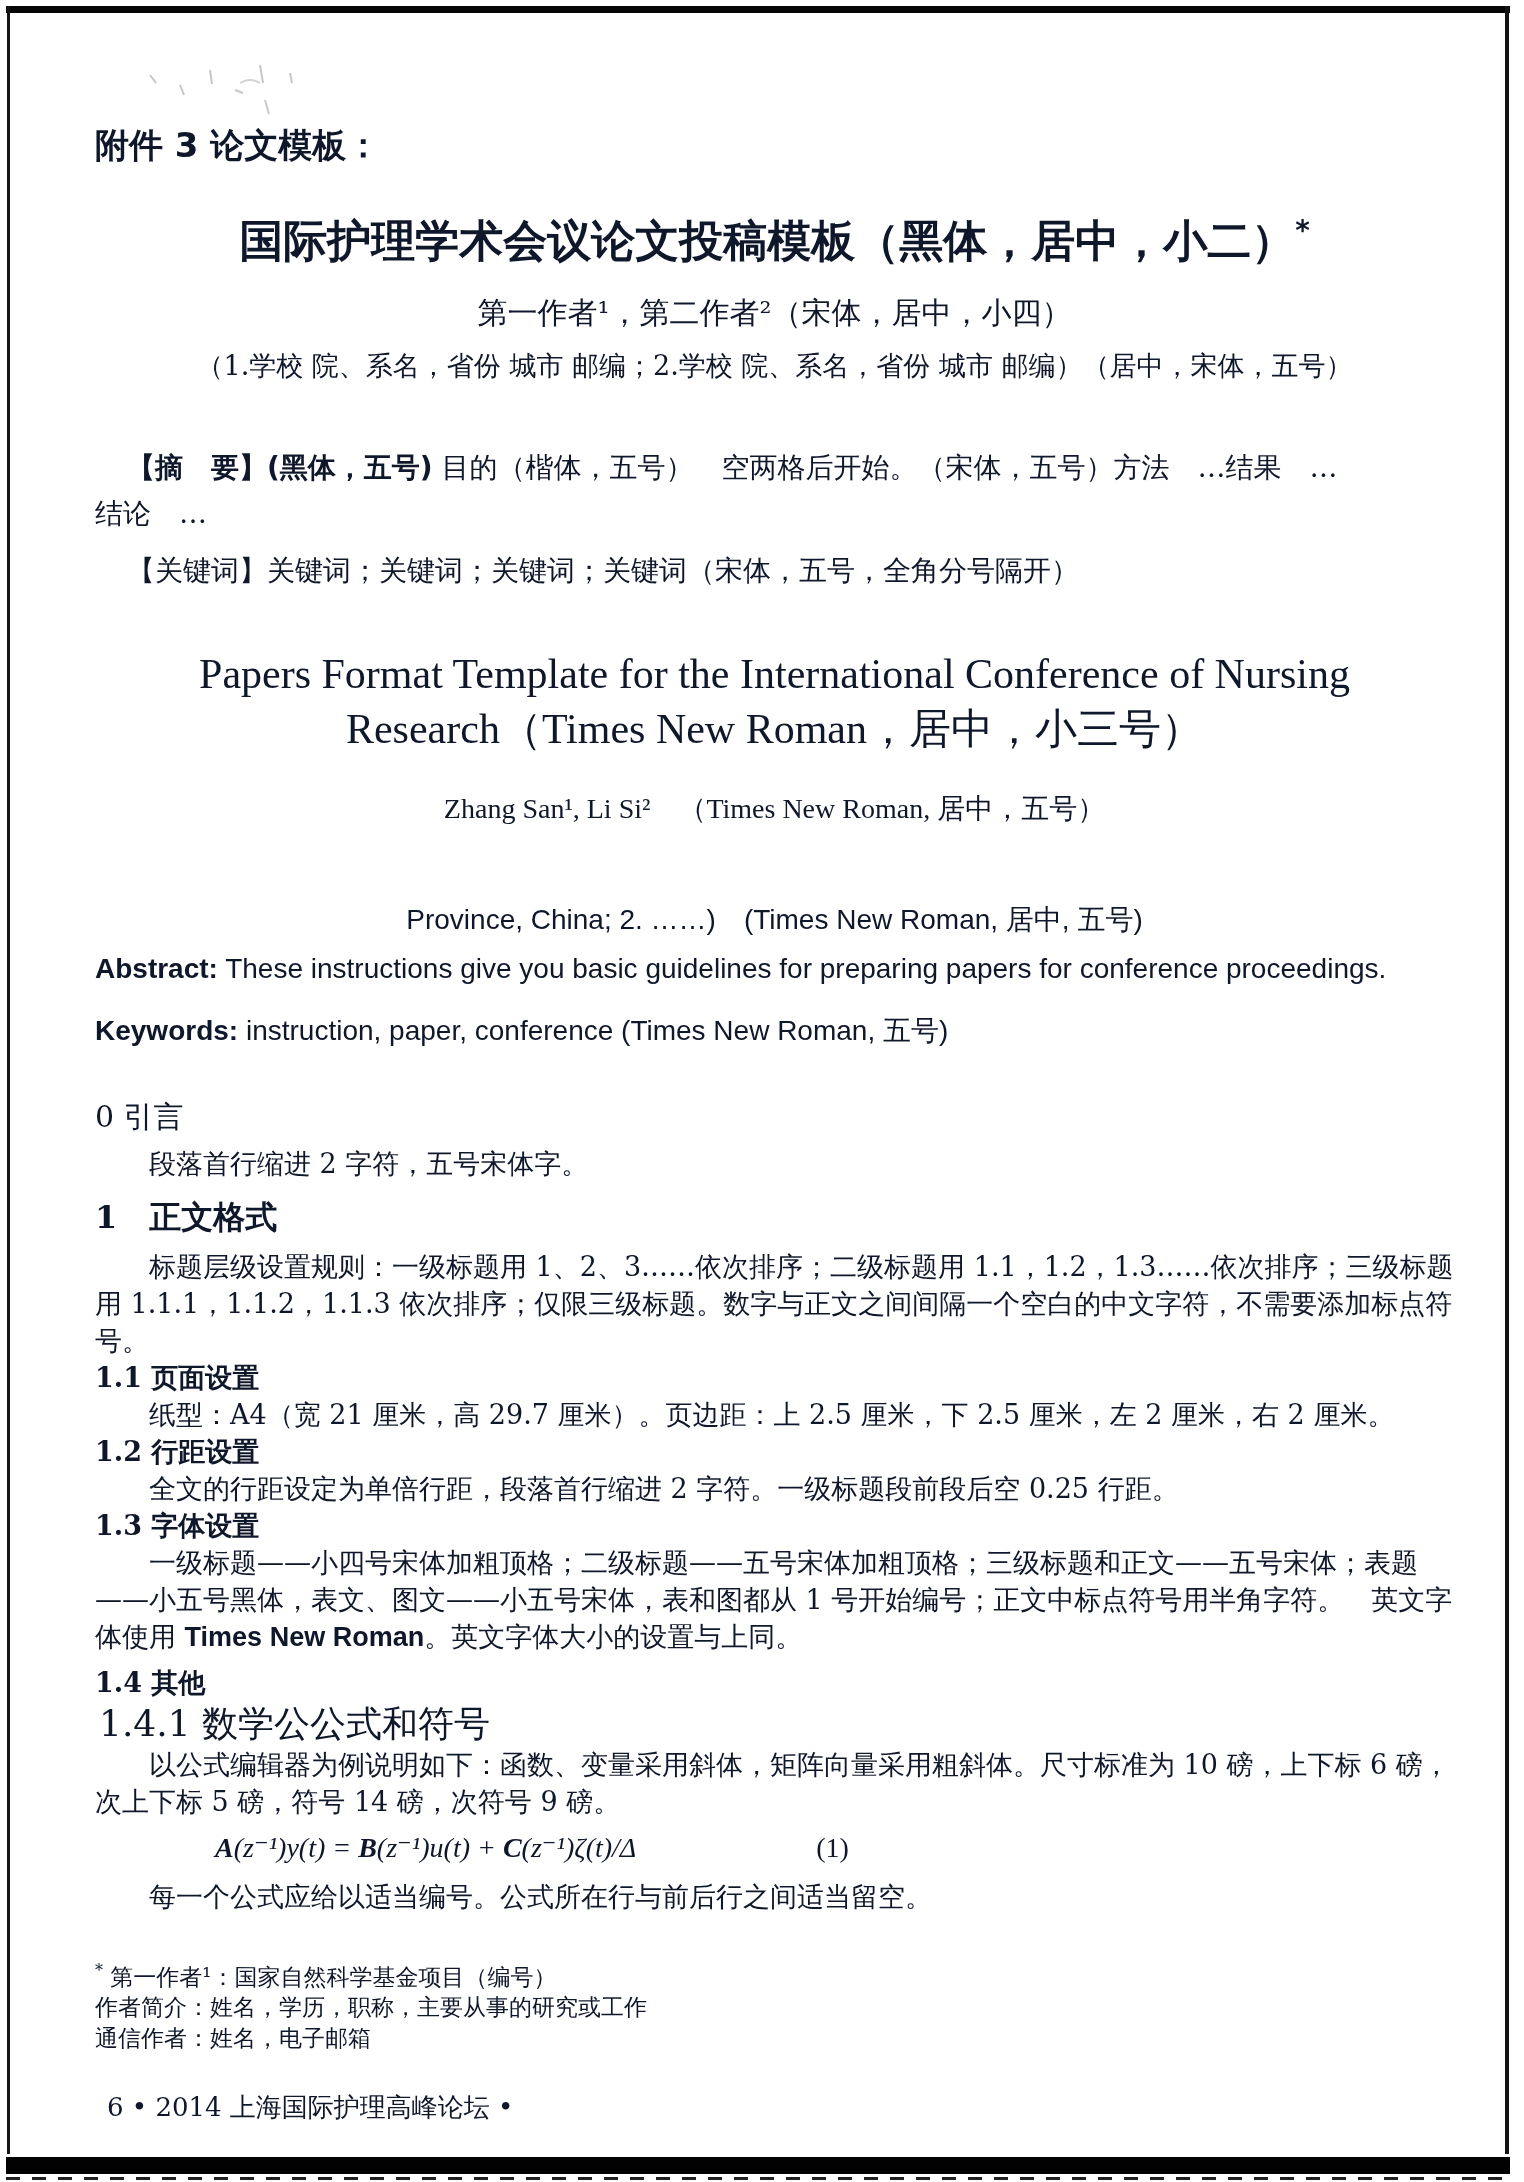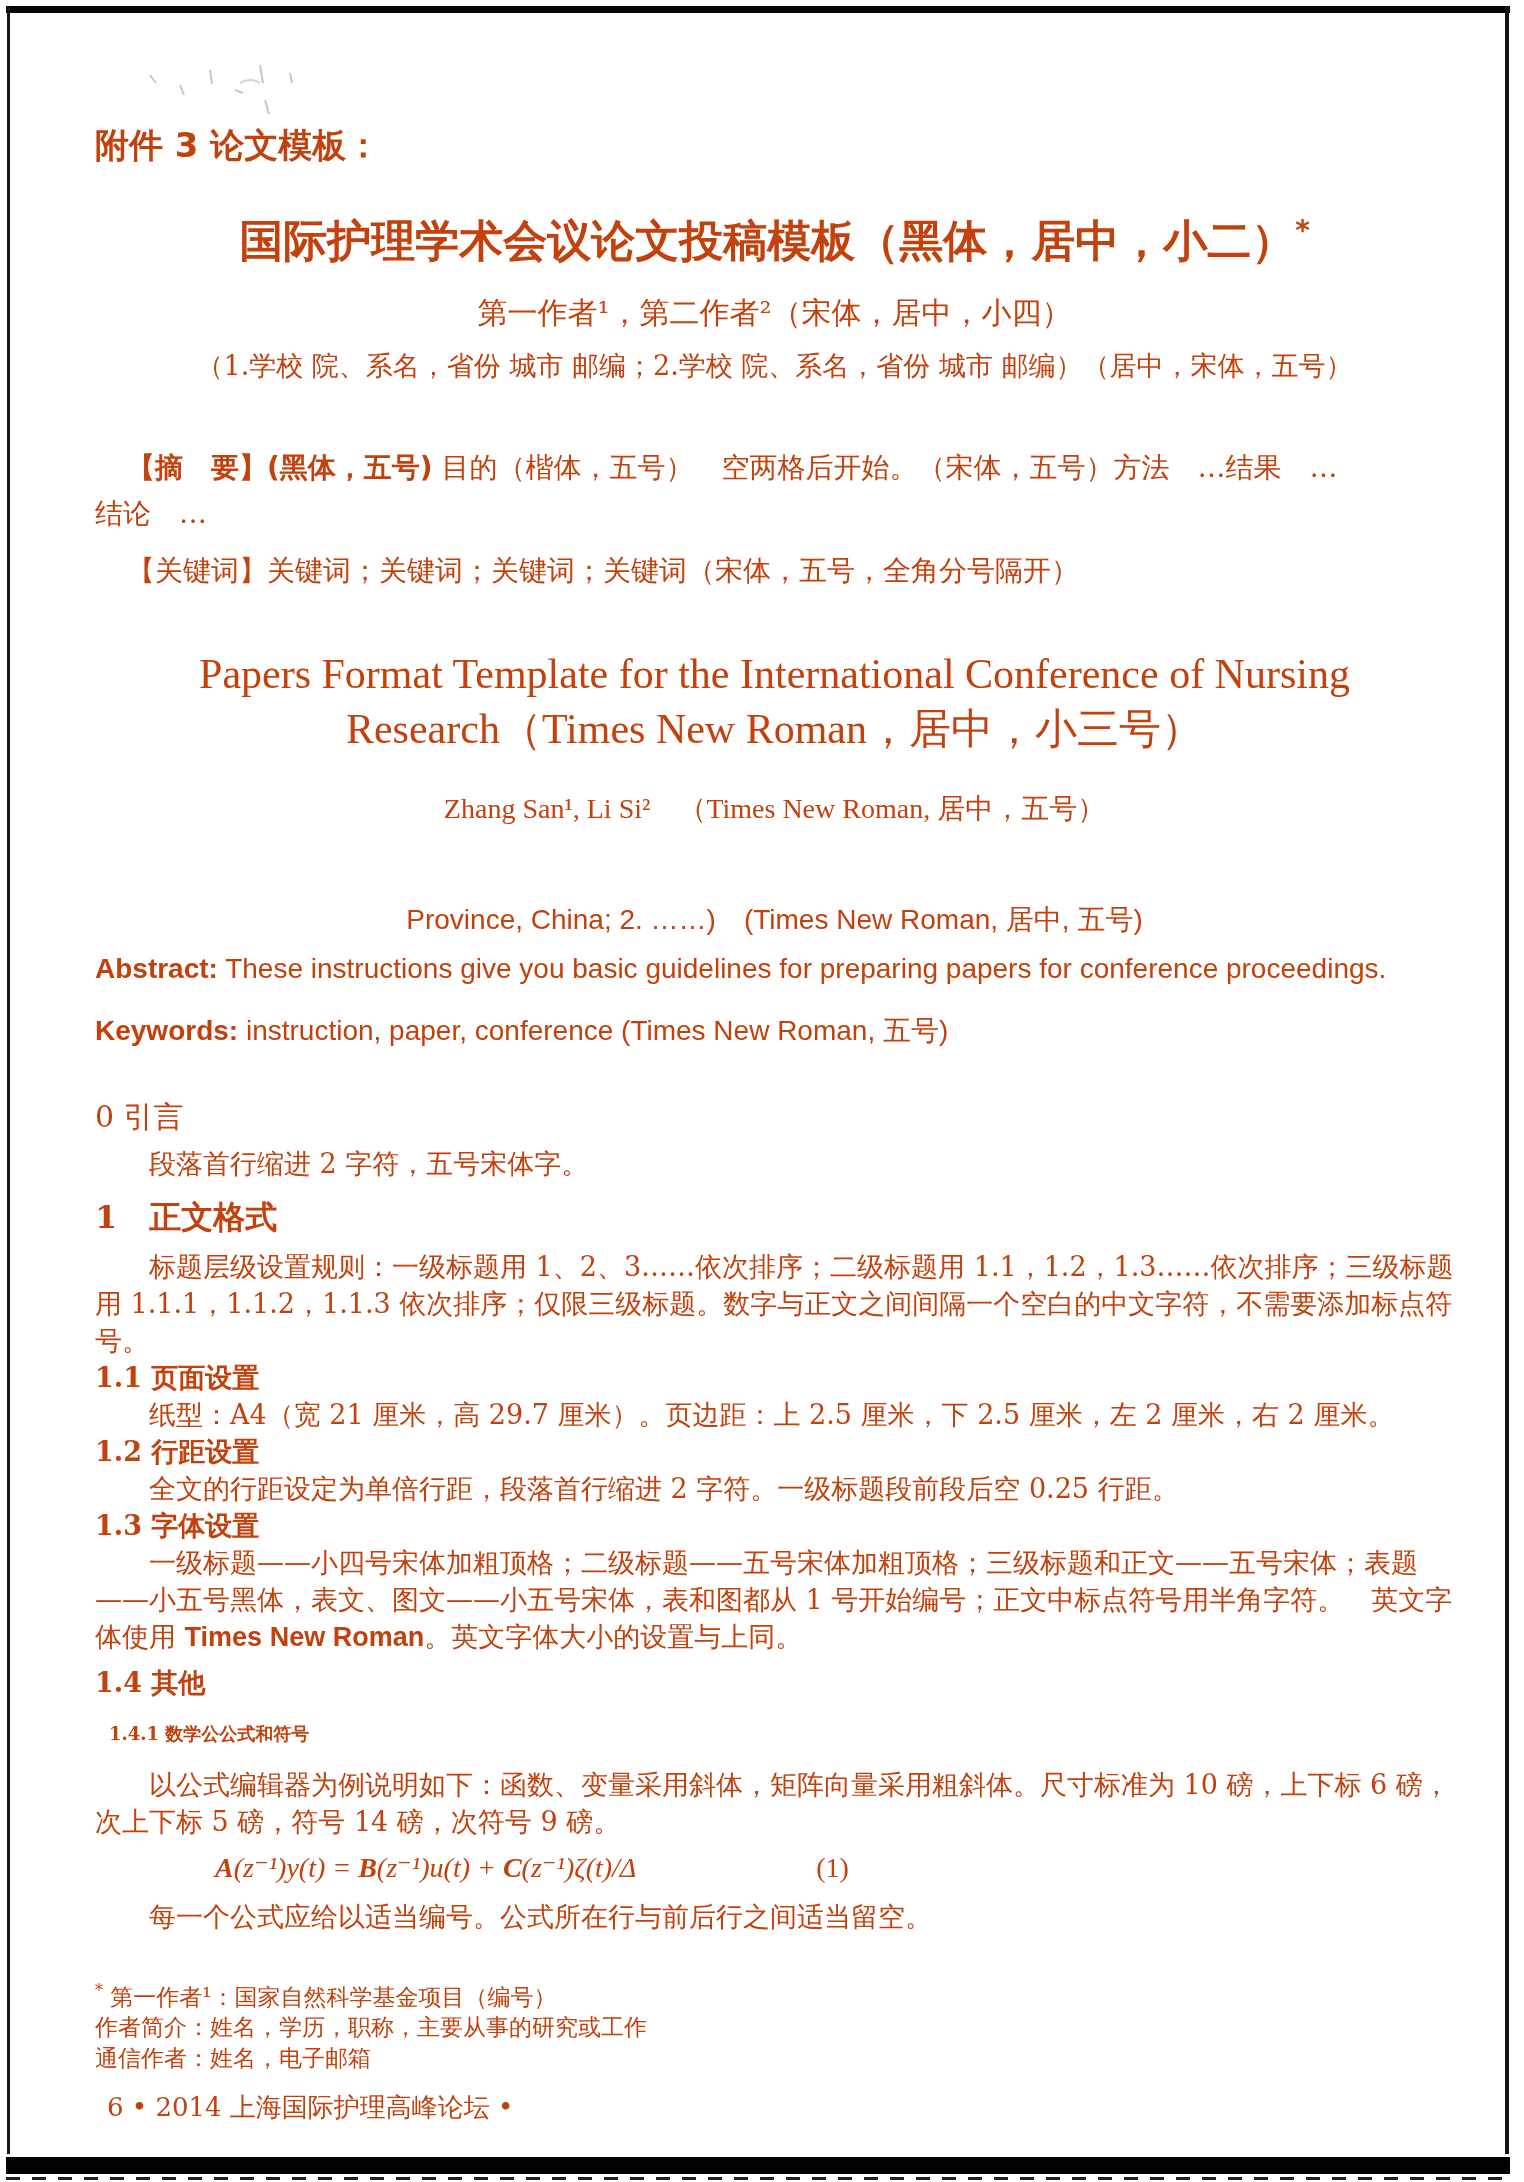--- a/index.html
+++ b/index.html
@@ -1,21 +1,21 @@
 <!DOCTYPE html>
 <html><head>
 <meta charset="utf-8">
 <style>
   html, body { margin: 0; padding: 0; background: #ffffff; }
   .page {
     position: relative;
     width: 1516px;
     height: 2182px;
     background: #ffffff;
-    color: #c2410c;
+    color: #0f172a;
     overflow: hidden;
     font-family: "DejaVu Serif", "Liberation Serif", serif;
   }
   
   .edge-top    { position: absolute; top: 6px;  left: 6px;  right: 6px;  height: 7px;  background: #050505; }
   .edge-left   { position: absolute; top: 6px;  left: 7px;  width: 3px;  bottom: 28px; background: #141414; }
   .edge-right  { position: absolute; top: 6px;  right: 7px; width: 4px;  bottom: 28px; background: #141414; }
   .edge-bottom-bar { position: absolute; left: 6px; right: 6px; bottom: 8px; height: 17px; background: #020202; }
   .edge-bottom-dash { position: absolute; left: 6px; right: 6px; bottom: 2px; height: 3px;
     background: repeating-linear-gradient(90deg, #222 0 14px, transparent 14px 26px); }
@@ -46,21 +46,21 @@
   .en-affil { font-size: 28px; line-height: 42px; text-align: center; margin: 0 0 10px 0; }
   .en-abstract { font-size: 28px; line-height: 36px; margin: 0 0 26px 0; }
   .en-keywords { font-size: 28px; line-height: 36px; margin: 0 0 48px 0; }
   .b { font-weight: bold; }
 
   .body-text { font-size: 27px; }
   .h1a { font-size: 30px; line-height: 40px; font-weight: normal; margin: 0; }
   .h1b { font-size: 32px; line-height: 42px; font-weight: bold; margin: 14px 0 0 0; }
   .h2  { font-size: 27px; line-height: 37px; font-weight: bold; margin: 0; }
   .h2.sp { margin-top: 8px; }
-  .h3  { font-size: 18px; line-height: 37px; font-weight: bold; margin: 14px; }
+  .h3  { font-size: 36px; line-height: 37px; font-weight: normal; margin: 4px; }
   .p   { font-size: 27px; line-height: 37px; margin: 0; text-indent: 2em; }
   .p.first { margin-top: 8px; }
   .p.after-h1 { margin-top: 10px; }
   .tnr { font-family: "Liberation Sans", sans-serif; font-weight: bold; }
 
   .formula { font-size: 28px; line-height: 44px; margin: 6px 0 8px 120px; font-style: italic; }
   .formula .num { font-style: normal; margin-left: 180px; }
 
   .footnotes { margin-top: 40px; font-size: 23px; line-height: 31px; }
   .footnotes .fn { margin: 0; }

